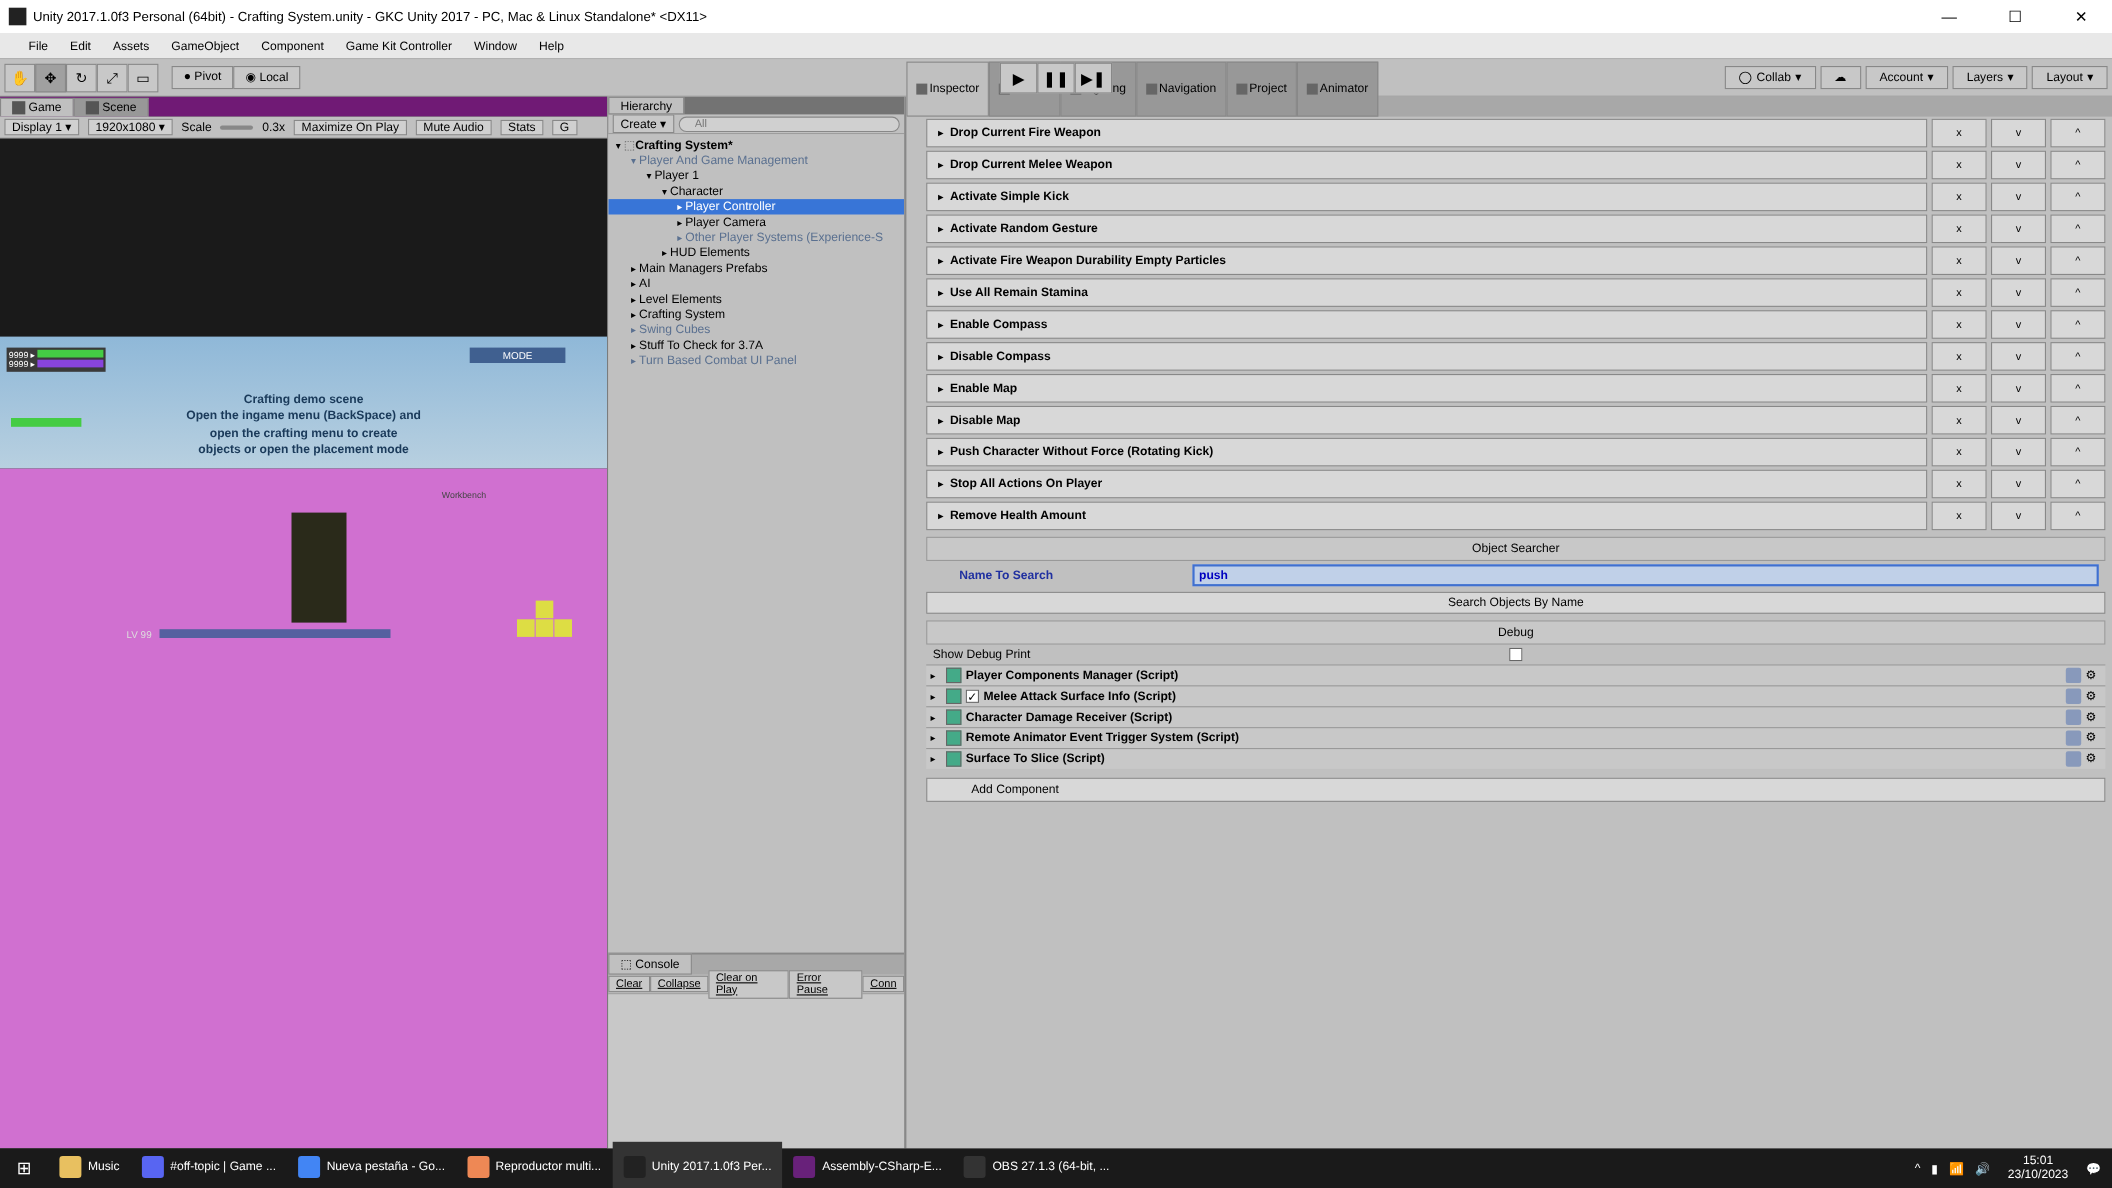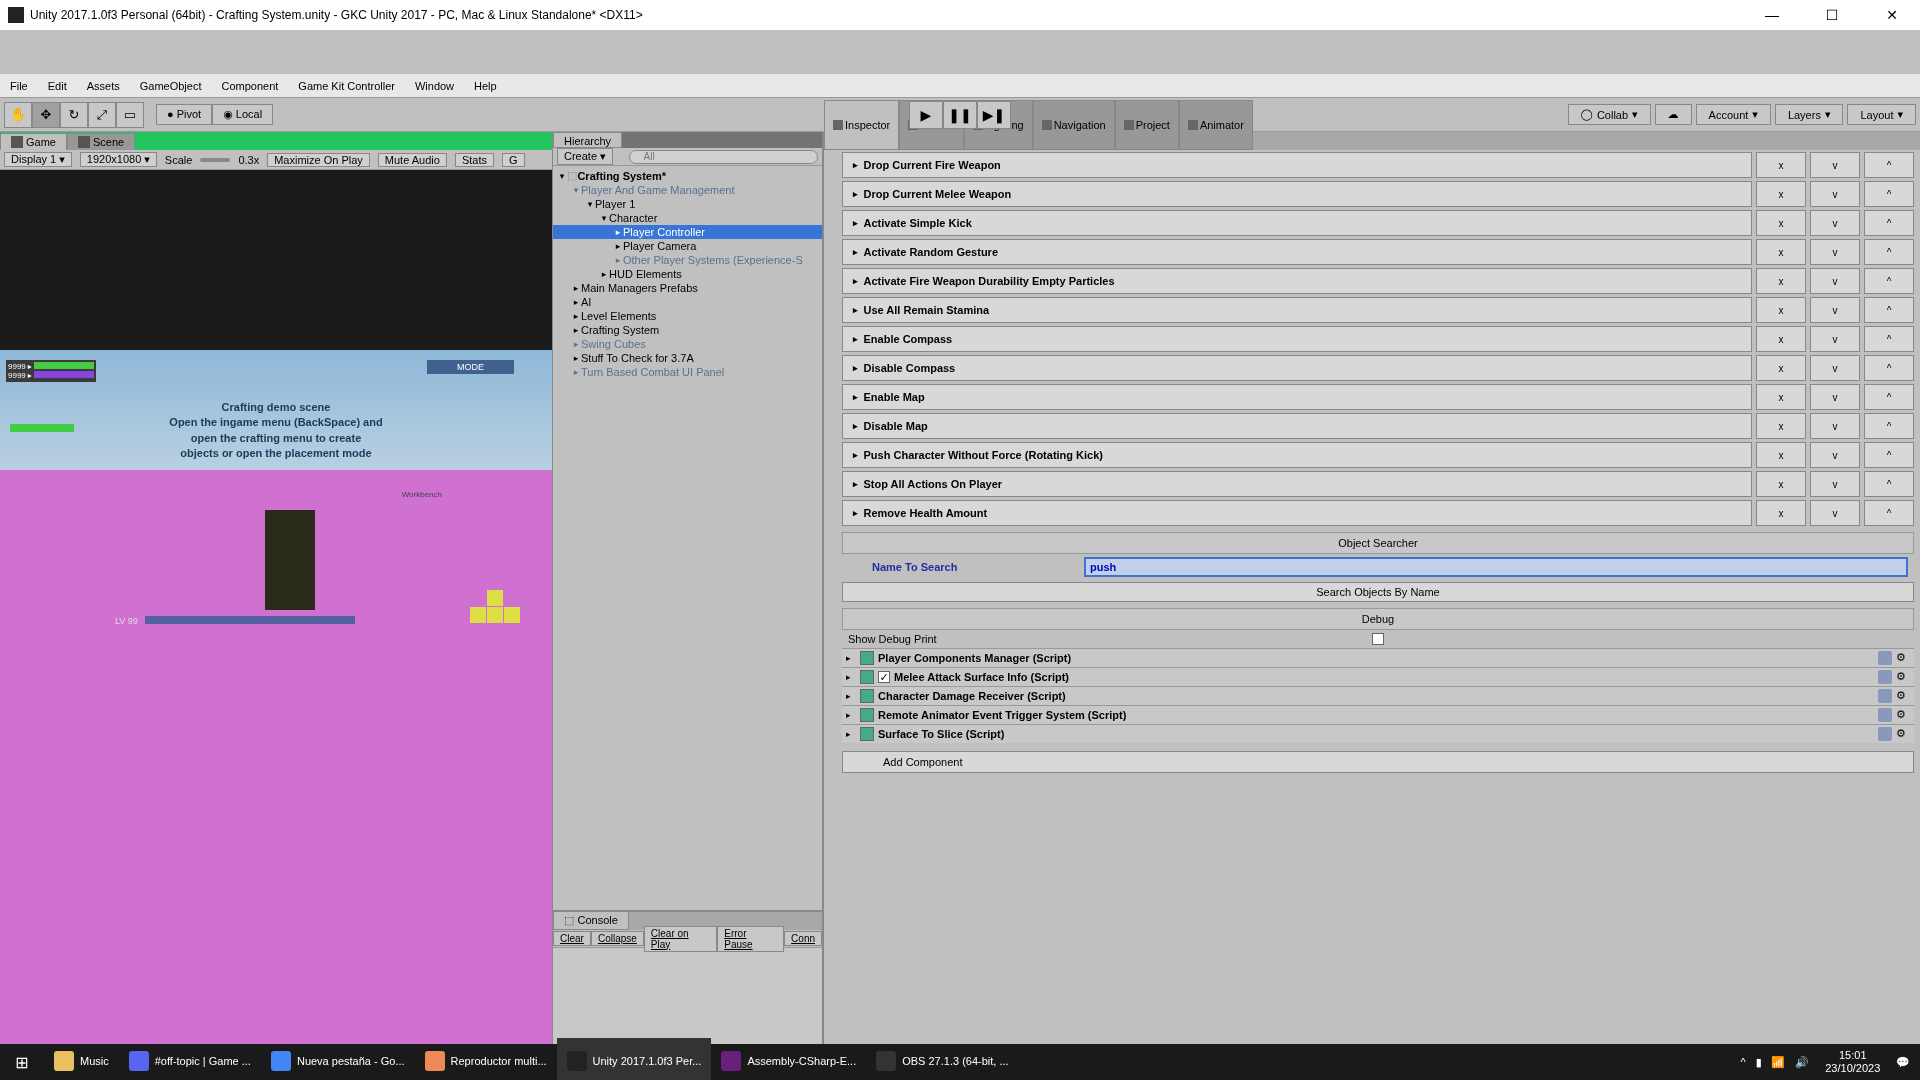--- a/index.html
+++ b/index.html
@@ -4,57 +4,57 @@
 <style>
 * { margin: 0; padding: 0; box-sizing: border-box; font-family: Arial, sans-serif; font-size: 11px; }
 body { background: #c0c0c0; width: 1920px; height: 1080px; overflow: hidden; position: relative; }
 
 .titlebar { height: 30px; background: #fff; display: flex; align-items: center; padding: 0 8px; }
 .titlebar .icon { width: 16px; height: 16px; background: #222; margin-right: 6px; }
 .titlebar .title { flex: 1; font-size: 12px; color: #000; }
 .titlebar .win-btns { display: flex; gap: 20px; }
 .titlebar .win-btn { width: 40px; height: 28px; display: flex; align-items: center; justify-content: center; cursor: pointer; font-size: 14px; }
 
-.menubar { height: 24px; background: #e8e8e8; display: flex; align-items: center; padding: 0 0; border-bottom: 1px solid #999; margin-top: 44px; }
+.menubar { height: 24px; background: #e8e8e8; display: flex; align-items: center; padding: 0 16px; border-bottom: 1px solid #999; }
 .menubar .menu-item { padding: 3px 10px; cursor: pointer; }
 
 .toolbar { height: 34px; background: #c0c0c0; display: flex; align-items: center; padding: 0 4px; border-bottom: 1px solid #999; }
 .tool-group { display: flex; gap: 0; margin-right: 12px; }
 .tool-btn { width: 28px; height: 26px; background: #c8c8c8; border: 1px solid #888; display: flex; align-items: center; justify-content: center; cursor: pointer; font-size: 13px; }
 .tool-btn.active { background: #a0a0a0; }
 .pivot-group { display: flex; }
 .pivot-btn { padding: 3px 10px; border: 1px solid #888; background: #c8c8c8; cursor: pointer; }
 .play-controls { position: absolute; left: 50%; transform: translateX(-50%); display: flex; }
 .play-btn { width: 34px; height: 28px; background: #c8c8c8; border: 1px solid #888; display: flex; align-items: center; justify-content: center; cursor: pointer; font-size: 14px; }
 .right-tools { margin-left: auto; display: flex; gap: 4px; }
 .rt-btn { padding: 3px 12px; background: #c8c8c8; border: 1px solid #888; cursor: pointer; display: flex; align-items: center; gap: 4px; }
 
 .main-area { display: flex; height: calc(100% - 30px - 24px - 34px - 36px); }
 
 .left-panel { width: 552px; display: flex; flex-direction: column; background: #393939; }
-.left-tabs { height: 18px; background: #22c55e; display: flex; align-items: flex-end; }
+.left-tabs { height: 18px; background: #701a75; display: flex; align-items: flex-end; }
 .left-tab { padding: 2px 10px; background: #c0c0c0; border: 1px solid #888; border-bottom: none; cursor: pointer; display: flex; align-items: center; gap: 3px; }
 .left-tab.inactive { background: #989898; }
 .left-tab .icon { width: 12px; height: 12px; background: #555; }
 .game-bar { height: 20px; background: #c0c0c0; display: flex; align-items: center; padding: 0 4px; border-bottom: 1px solid #999; gap: 8px; }
 .game-bar .sel { padding: 0 6px; border: 1px solid #888; background: #d0d0d0; }
 .game-view { flex: 1; background: #1a1a1a; position: relative; overflow: hidden; }
 .game-sky { position: absolute; top: 180px; left: 0; right: 0; height: 120px; background: linear-gradient(#8fb8d8, #b8d0e0); }
 .game-floor { position: absolute; top: 300px; left: 0; right: 0; bottom: 0; background: #d070d0; }
 .game-text { position: absolute; top: 230px; left: 50%; transform: translateX(-50%); text-align: center; color: #1a3a5a; font-weight: bold; line-height: 1.4; }
 .game-hud-box { position: absolute; top: 190px; left: 6px; background: #3a3a3a; padding: 2px; }
 .game-hud-bar { width: 60px; height: 7px; margin-bottom: 2px; }
 .game-hud-green { position: absolute; top: 254px; left: 10px; width: 64px; height: 8px; background: #4c4; }
 .game-mode { position: absolute; top: 190px; right: 38px; background: #406090; color: #fff; padding: 2px 30px; font-size: 9px; }
 .game-char { position: absolute; top: 340px; left: 265px; width: 50px; height: 100px; background: #2a2a1a; }
 
 .center-panel { width: 270px; display: flex; flex-direction: column; background: #c0c0c0; border-left: 1px solid #888; }
 .center-tabs { height: 16px; background: #737373; display: flex; }
 .center-tab { padding: 2px 10px; background: #c0c0c0; border: 1px solid #888; cursor: pointer; }
-.hier-bar { height: 18px; display: flex; align-items: center; padding: 0 4px; gap: 16px; border-bottom: 1px solid #999; }
+.hier-bar { height: 18px; display: flex; align-items: center; padding: 0 4px; gap: 4px; border-bottom: 1px solid #999; }
 .hier-create { padding: 1px 6px; border: 1px solid #888; background: #c8c8c8; }
 .hier-search { flex: 1; height: 14px; border: 1px solid #888; border-radius: 7px; padding: 0 14px; font-size: 10px; background: #d0d0d0; position: relative; }
 .hier-tree { flex: 1; background: #c0c0c0; overflow-y: auto; padding: 2px 0; }
 .tree-node { display: flex; align-items: center; padding: 1px 2px; cursor: pointer; white-space: nowrap; }
 .tree-node.selected { background: #3875d7; color: #fff; }
 .tree-node.inactive-obj { color: #5a7090; }
 .tree-fold { width: 10px; display: inline-block; text-align: center; font-size: 9px; }
 
 .console-area { border-top: 2px solid #888; }
 .console-tabs { height: 18px; background: #a8a8a8; display: flex; align-items: flex-end; }

